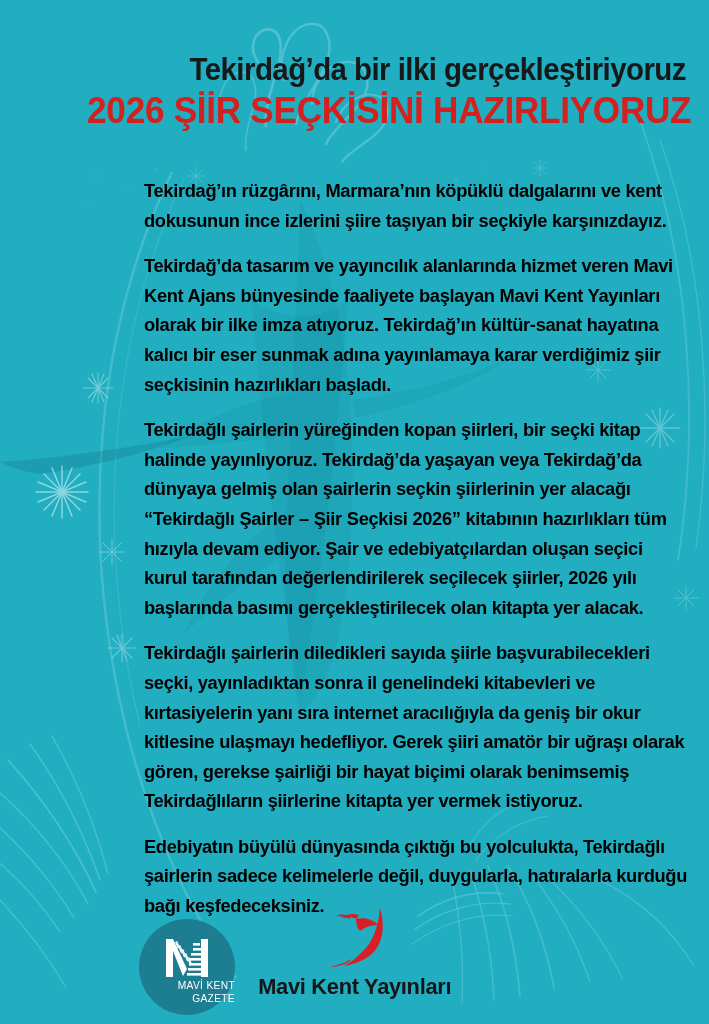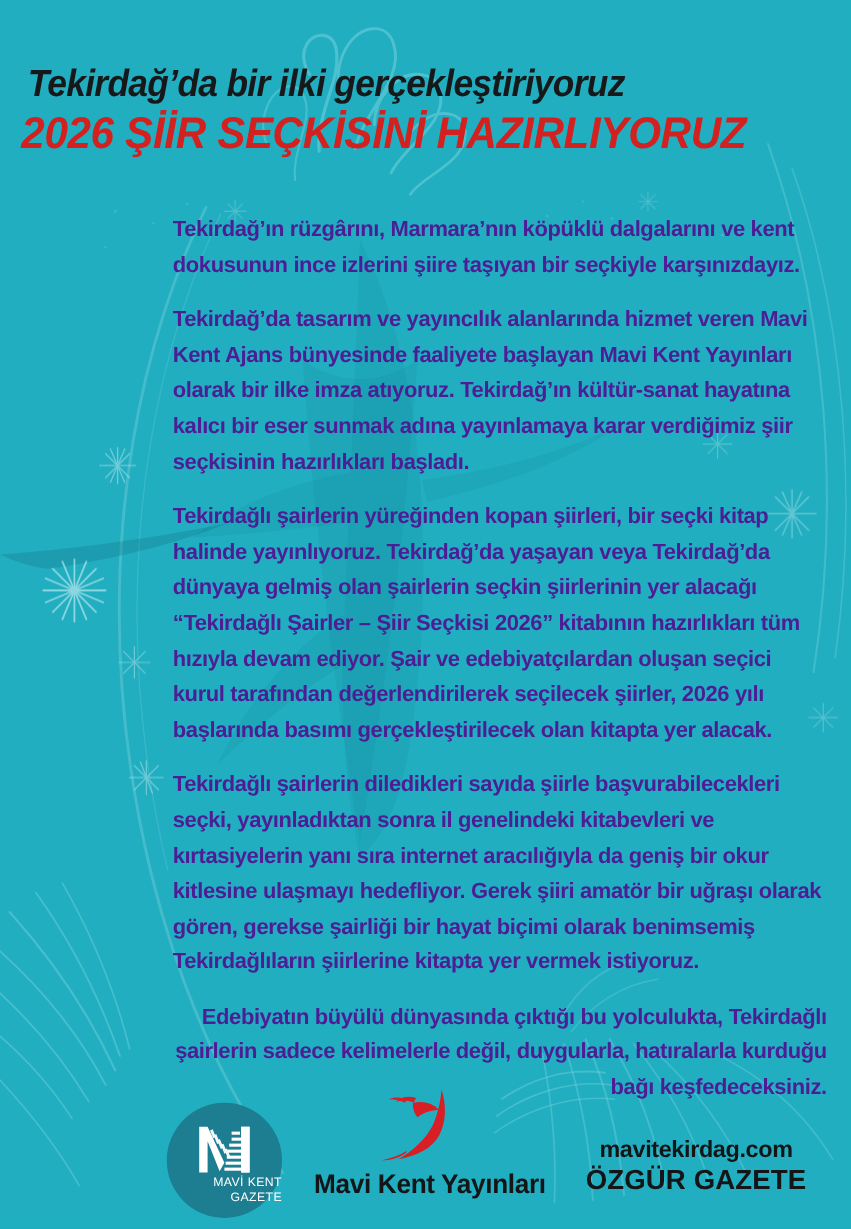--- a/index.html
+++ b/index.html
@@ -43,22 +43,21 @@
     width: 709px;
     height: 1024px;
   }
 
   
   .headline-block {
     position: absolute;
     top: 52px;
     left: 0;
     width: 709px;
-    text-align: left;
-    font-style: italic;
+    text-align: right;
   }
 
   .headline-1 {
     font-family: "Liberation Sans", sans-serif;
     font-size: 31.5px;
     font-weight: bold;
     color: #16181a;
     letter-spacing: -0.6px;
     line-height: 1.1;
     white-space: nowrap;
@@ -84,28 +83,28 @@
     position: absolute;
     top: 176px;
     left: 144px;
     width: 545px;
   }
 
   .para {
     font-family: "Liberation Sans", sans-serif;
     font-size: 18.3px;
     font-weight: bold;
-    color: #4c1d95;
+    color: #000000;
     line-height: 29.6px;
     letter-spacing: -0.32px;
     margin-bottom: 16px;
     text-align: left;
     word-spacing: 0.1px;
   }
-  .para:last-child { margin-bottom: 0; text-align: right; }
+  .para:last-child { margin-bottom: 0; }
 
   
   .footer {
     position: absolute;
     left: 0;
     bottom: 0;
     width: 709px;
     height: 130px;
   }
 
@@ -138,24 +137,24 @@
     font-family: "Liberation Sans", sans-serif;
     font-size: 10.2px;
     font-weight: normal;
     line-height: 13px;
     letter-spacing: 0.35px;
   }
 
   
   .publisher {
     position: absolute;
-    left: 243px;
+    left: 255px;
     top: 905px;
     width: 215px;
-    text-align: right;
+    text-align: left;
   }
   .publisher-bird {
     display: block;
     margin: 0 auto;
     width: 74px;
     height: 66px;
   }
   .publisher-name {
     margin-top: 3px;
     font-family: "Liberation Sans", sans-serif;
@@ -424,19 +423,15 @@
 
         <path d="M33 10 C27 8 20 9 16 13 C21 12 27 12 31 14
                  C31 13 32 11 33 10 Z" fill="#d81f26"></path>
         <path d="M24 11 C19 9 14 9 10 11 C15 11 20 12 24 14 Z" fill="#d81f26"></path>
 
         <path d="M24 56 C18 60 11 62 4 62 C12 60 19 58 25 54 Z" fill="#d81f26"></path>
       </svg>
       <div class="publisher-name">Mavi Kent Yayınları</div>
     </div>
 
-    <div class="gazette">
-      <div class="gazette-site">mavitekirdag.com</div>
-      <div class="gazette-name">ÖZGÜR GAZETE</div>
-    </div>
 
   </div>
 </div>
 
 </body></html>

